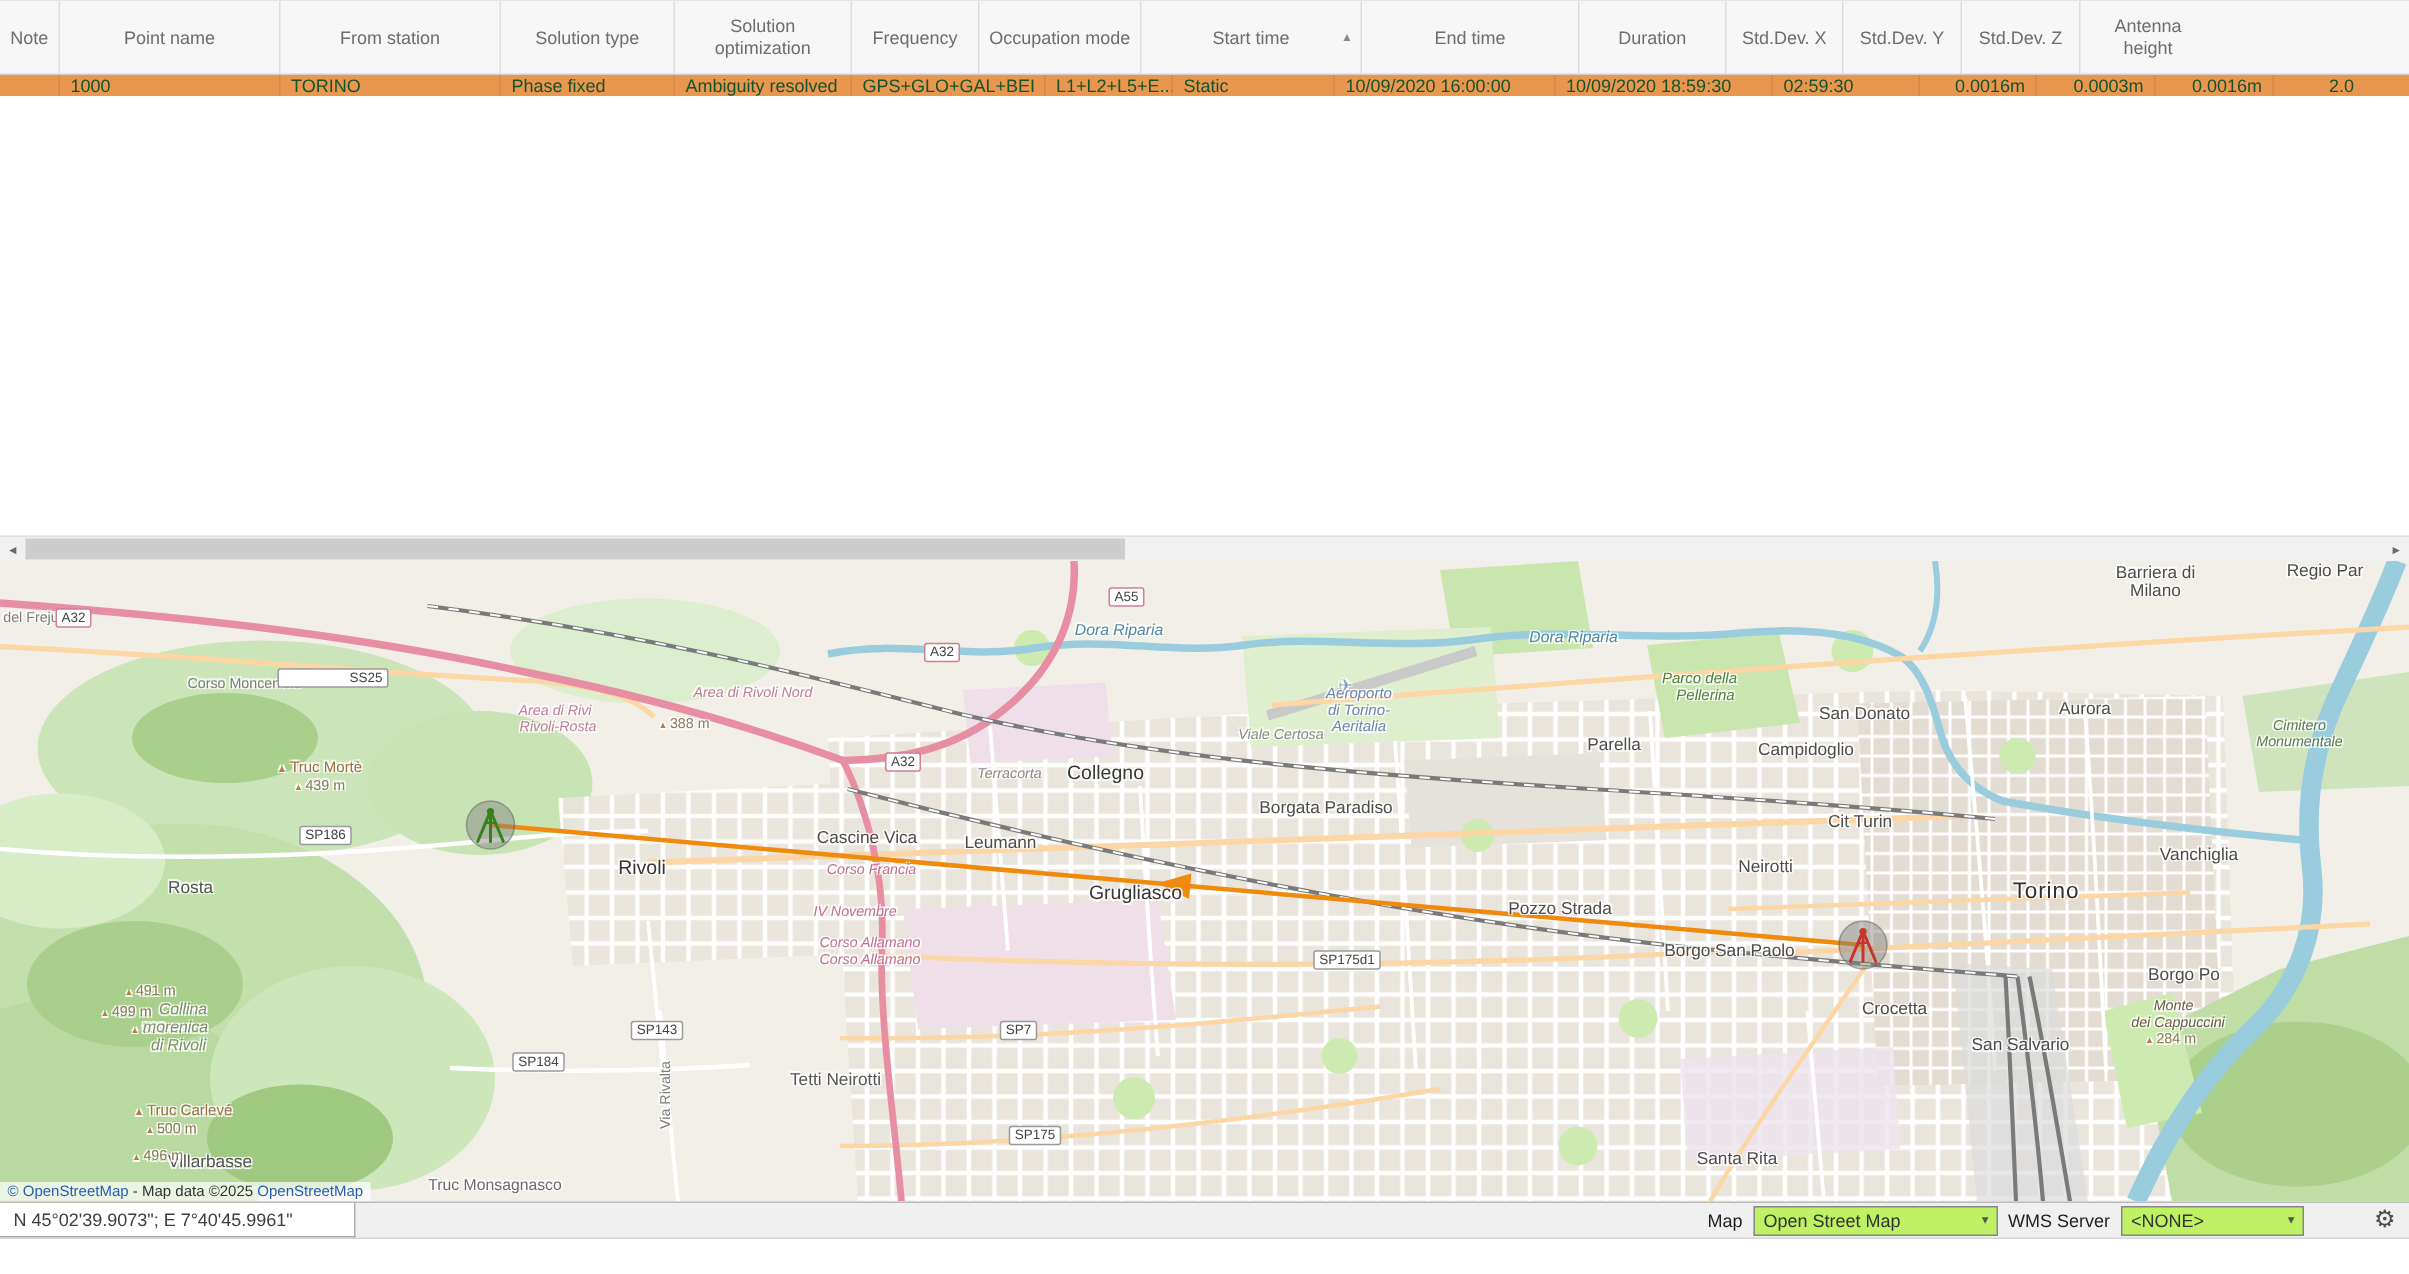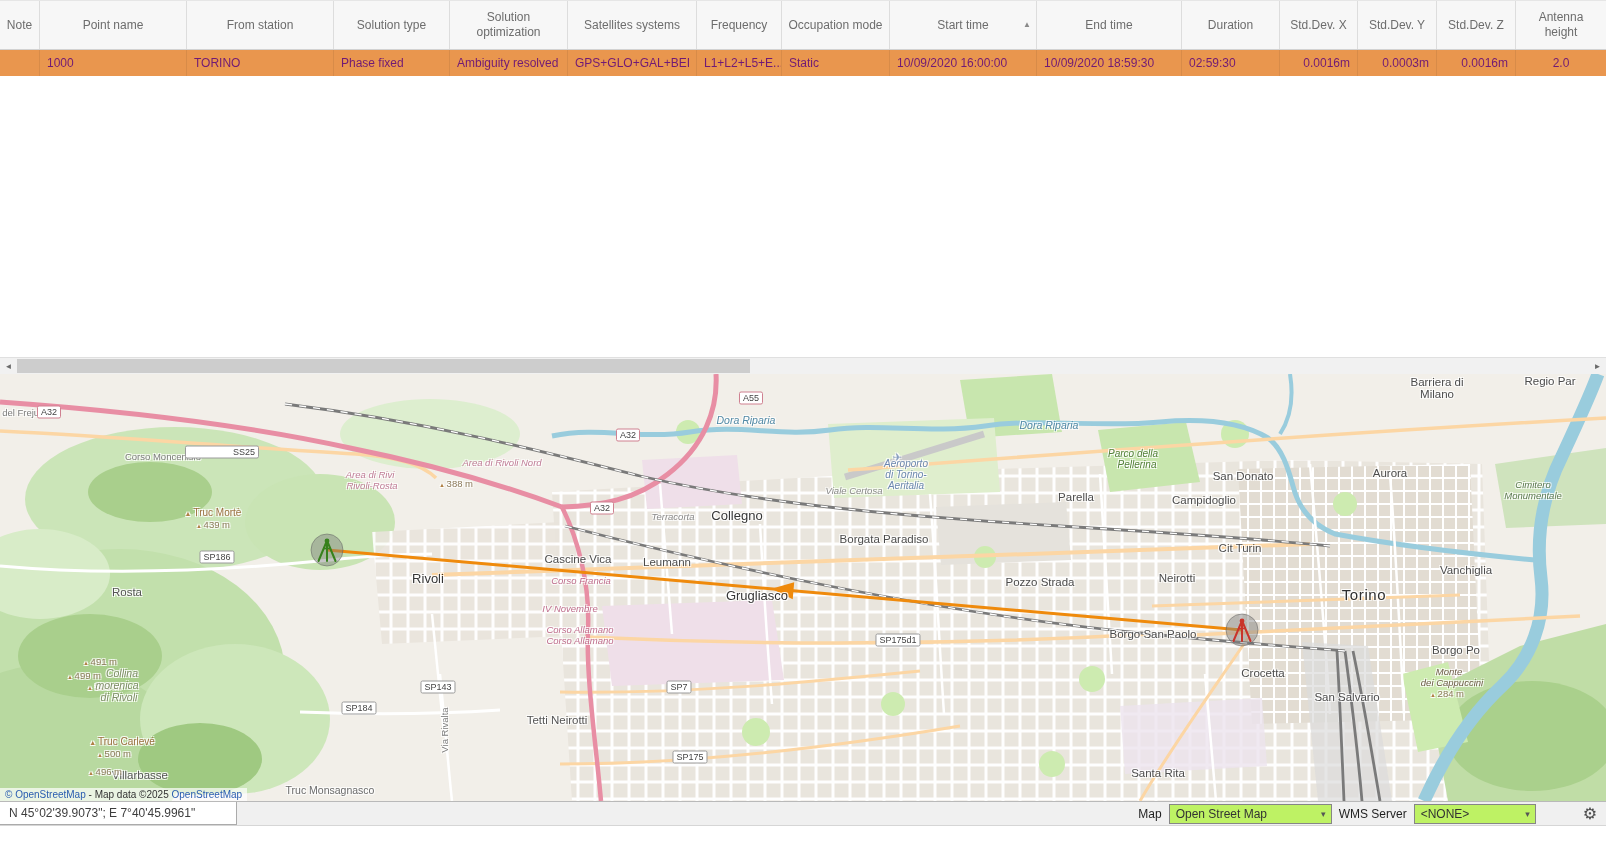--- a/index.html
+++ b/index.html
@@ -6,21 +6,21 @@
   body{width:1606px;height:849px;overflow:hidden;background:#fff;
        font-family:"Liberation Sans","DejaVu Sans",sans-serif}
   .app{position:relative;width:1606px;height:849px}
 
   
   .table-panel{position:absolute;left:0;top:0;width:1606px;height:374px;background:#fff;border-top:1px solid #e6e6e6;box-sizing:border-box}
   .thead{display:flex;height:48px;background:#f7f7f7;border-bottom:1px solid #d2d2d2}
   .th{position:relative;display:flex;align-items:center;justify-content:center;text-align:center;
       font-size:12px;color:#6d6d6d;border-right:1px solid #ddd;padding:2px 6px;line-height:1.25;box-sizing:border-box}
   .sort-icon{position:absolute;right:5px;top:50%;transform:translateY(-50%);font-size:8px;color:#8a8a8a}
-  .trow{display:flex;height:26px;font-size:12px;color:#701a75;background:#e9964e}
+  .trow{display:flex;height:14px;font-size:12px;color:#14532d;background:#e9964e}
   .td{display:flex;align-items:center;padding:0 7px;white-space:nowrap;overflow:hidden;
       border-right:1px solid rgba(0,0,0,.07);box-sizing:border-box}
   .td.num{justify-content:flex-end}
   .td.mid{justify-content:center}
   .c0{width:40px}.c1{width:147px}.c2{width:147px}.c3{width:116px}.c4{width:118px}
   .c5{width:129px}.c6{width:85px}.c7{width:108px}.c8{width:147px}.c9{width:145px}
   .c10{width:98px}.c11{width:78px}.c12{width:79px}.c13{width:79px}.c14{width:90px;border-right:none}
 
   
   .hscroll{position:absolute;left:0;bottom:0;width:1606px;height:17px;background:#f1f1f1;
@@ -95,23 +95,20 @@
         </div>
       <div class="th c2">
           <span>From station</span>
         </div>
       <div class="th c3">
           <span>Solution type</span>
         </div>
       <div class="th c4">
           <span>Solution optimization</span>
         </div>
-      <div class="th c5">
-          <span>Satellites systems</span>
-        </div>
       <div class="th c6">
           <span>Frequency</span>
         </div>
       <div class="th c7">
           <span>Occupation mode</span>
         </div>
       <div class="th c8">
         <span>Start time</span>
         <span class="sort-icon">▲</span>
       </div>
@@ -305,21 +302,21 @@
     </svg>
 
     <div class="map-labels">
         <div class="map-label city" style="left: 1364px; top: 220px;">Torino</div>
         <div class="map-label town" style="left: 428px; top: 204px;">Rivoli</div>
         <div class="map-label town" style="left: 737px; top: 141px;">Collegno</div>
         <div class="map-label town" style="left: 757px; top: 221px;">Grugliasco</div>
         <div class="map-label suburb" style="left: 578px; top: 185px;">Cascine Vica</div>
         <div class="map-label suburb" style="left: 667px; top: 188px;">Leumann</div>
         <div class="map-label suburb" style="left: 884px; top: 165px;">Borgata Paradiso</div>
-        <div class="map-label suburb" style="left: 1040px; top: 208px;">Pozzo Strada</div>
+        <div class="map-label suburb" style="left: 1040px; top: 232px;">Pozzo Strada</div>
         <div class="map-label suburb" style="left: 1076px; top: 123px;">Parella</div>
         <div class="map-label suburb" style="left: 1204px; top: 126px;">Campidoglio</div>
         <div class="map-label suburb" style="left: 1243px; top: 102px;">San Donato</div>
         <div class="map-label suburb" style="left: 1390px; top: 99px;">Aurora</div>
         <div class="map-label suburb" style="left: 1240px; top: 174px;">Cit Turin</div>
         <div class="map-label suburb" style="left: 1177px; top: 204px;">Neirotti</div>
         <div class="map-label suburb" style="left: 1153px; top: 260px;">Borgo San Paolo</div>
         <div class="map-label suburb" style="left: 1263px; top: 299px;">Crocetta</div>
         <div class="map-label suburb" style="left: 1347px; top: 323px;">San Salvario</div>
         <div class="map-label suburb" style="left: 1456px; top: 276px;">Borgo Po</div>

